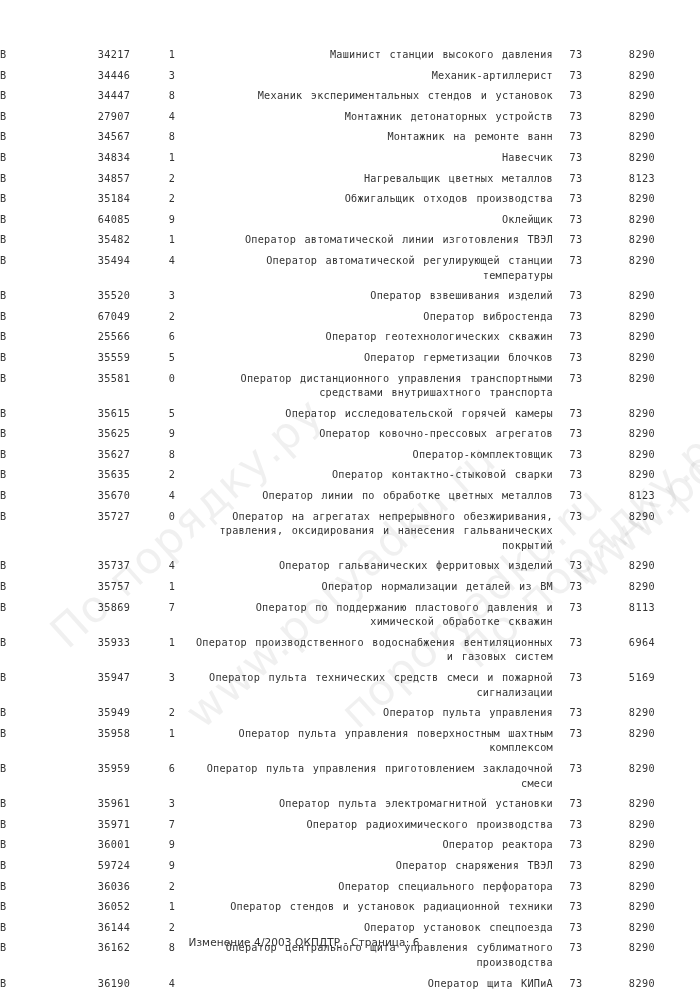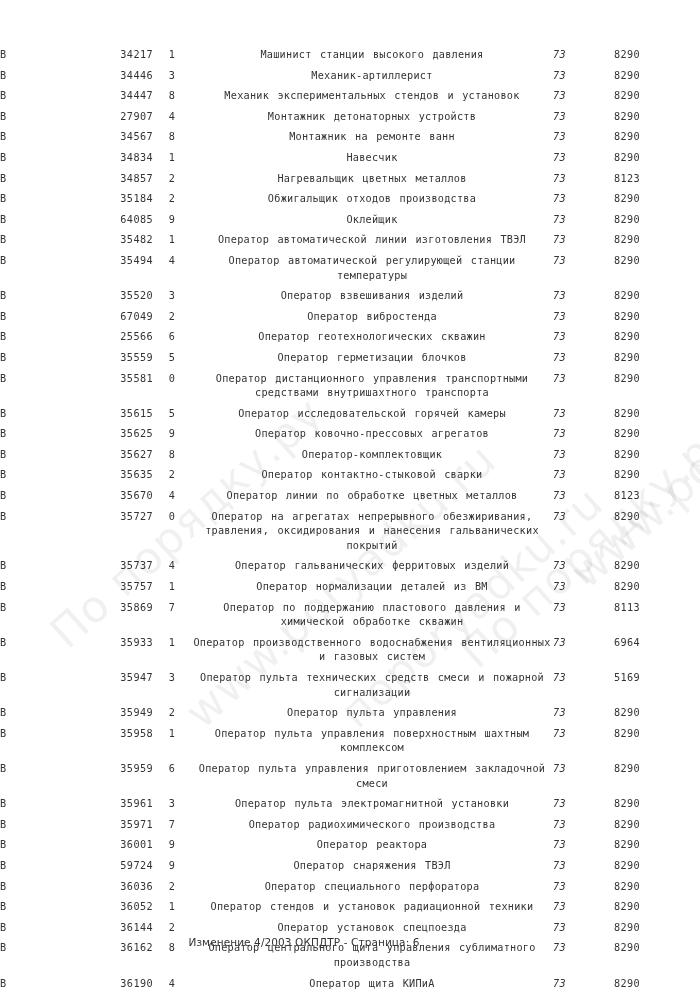--- a/index.html
+++ b/index.html
@@ -64,25 +64,25 @@
   col.c-letter { width: 42px; }
   col.c-blank  { width: 33px; }
   col.c-code   { width: 78px; }
   col.c-check  { width: 38px; }
   col.c-name   { width: 362px; }
   col.c-col73  { width: 46px; }
   col.c-last   { width: 56px; }
   col.c-pad    { width: 45px; }
 
   .cell-letter { text-align: left;   letter-spacing: 0.3px; }
-  .cell-code   { text-align: right;  letter-spacing: 0.4px; }
+  .cell-code   { text-align: center;  letter-spacing: 0.4px; }
   .cell-check  { text-align: center; letter-spacing: 0.3px; }
-  .cell-name   { text-align: center;   letter-spacing: 0.25px; word-spacing: 2px; }
-  .cell-col73  { text-align: left;  letter-spacing: 0.4px; font-style: italic; }
-  .cell-last   { text-align: center;  letter-spacing: 0.4px; }
+  .cell-name   { text-align: right;   letter-spacing: 0.25px; word-spacing: 2px; }
+  .cell-col73  { text-align: center;  letter-spacing: 0.4px; }
+  .cell-last   { text-align: right;  letter-spacing: 0.4px; }
 
   
   .footer {
     position: absolute;
     left: 0;
     top: 936px;
     width: 608px;
     text-align: center;
     font-family: "DejaVu Sans", "Liberation Sans", sans-serif;
     font-size: 10.5px;

